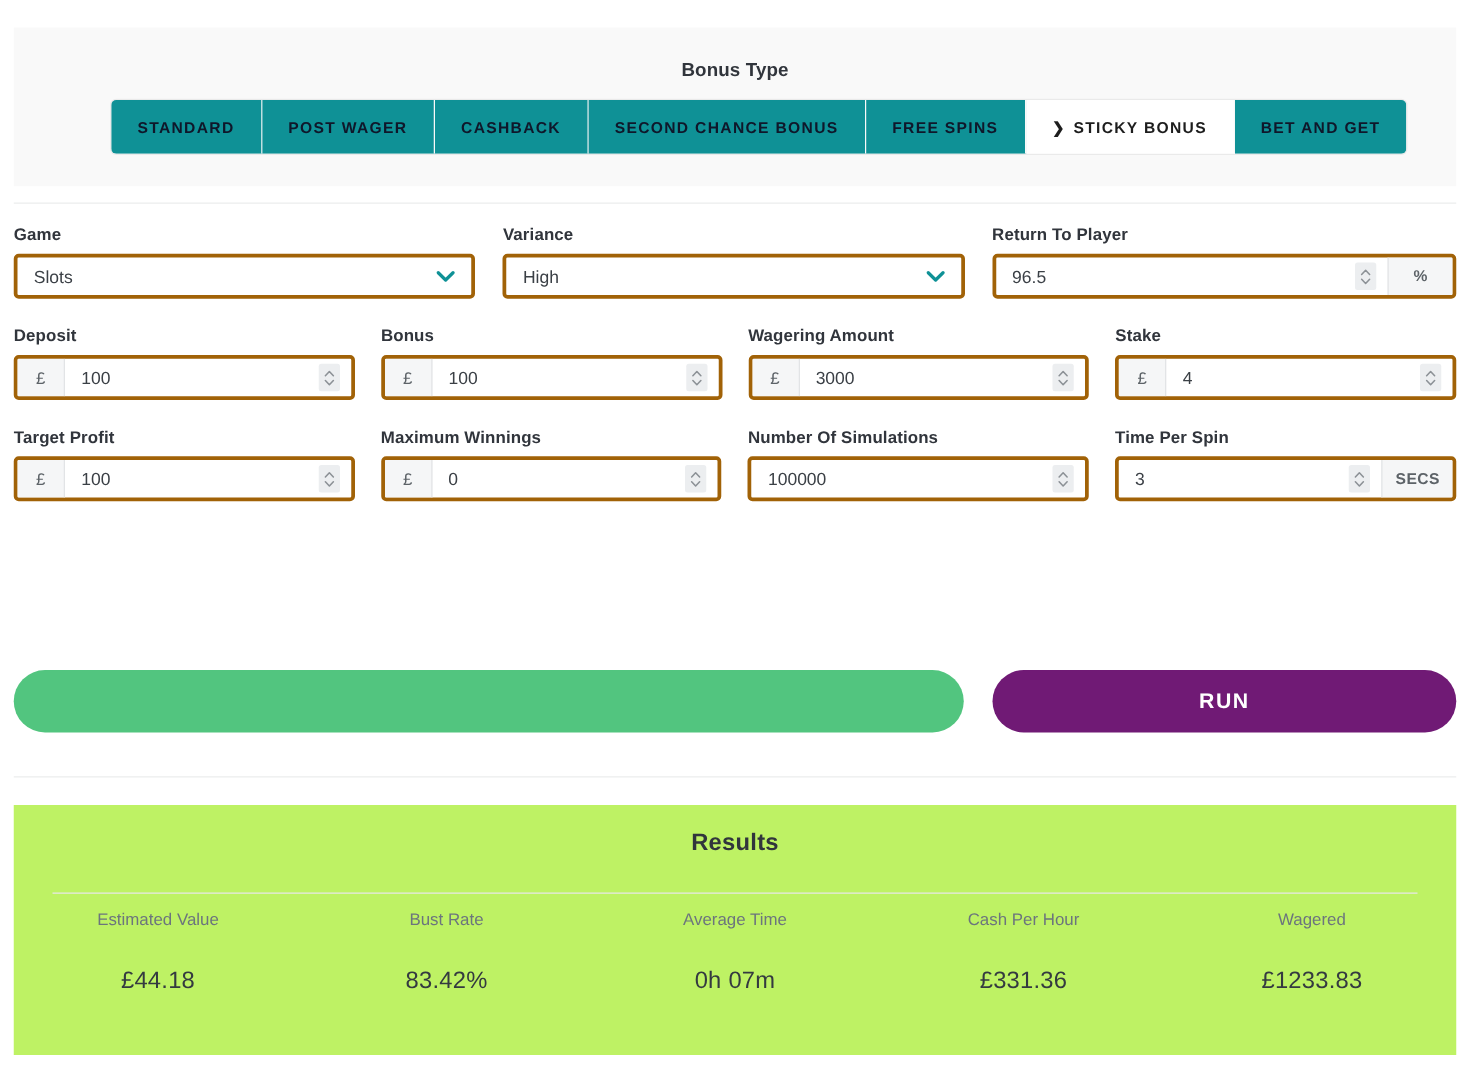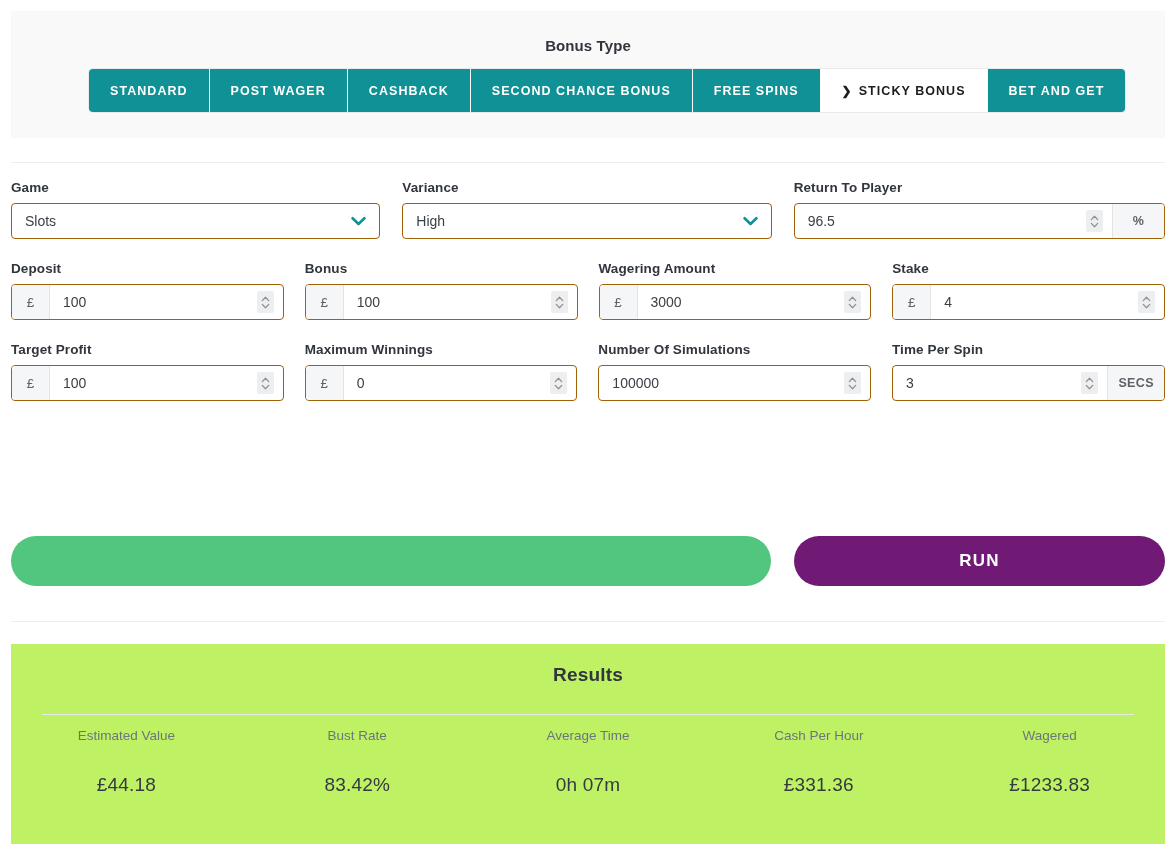--- a/index.html
+++ b/index.html
@@ -9,21 +9,21 @@
     background: #ffffff;
     font-family: "Liberation Sans", sans-serif;
     color: #343a40;
     overflow: hidden;
   }
   .page { width: 1176px; height: 855px; position: relative; background:#fff; }
 
   
   .bonus-panel {
     position: absolute;
-    left: 11px; top: 11px;
+    left: 11px; top: 22px;
     width: 1154px; height: 127px;
     background: #f9f9f9;
   }
   .bonus-title {
     text-align: center;
     font-size: 15px;
     font-weight: bold;
     color: #31353c;
     padding-top: 26px;
     letter-spacing: .1px;
@@ -31,21 +31,21 @@
   .tabs {
     position: absolute;
     left: 78px; top: 58px;
     display: flex;
     border-radius: 4px;
     overflow: hidden;
     box-shadow: 0 0 0 1px rgba(0,0,0,.06);
   }
   .tab {
     background: #0f9196;
-    color: #ffffff;
+    color: #0f172a;
     font-size: 12.5px;
     font-weight: bold;
     letter-spacing: 1.05px;
     height: 43px;
     display: flex;
     align-items: center;
     justify-content: center;
     padding: 0 21px;
     border-right: 1px solid #f9f9f9;
     white-space: nowrap;
@@ -90,21 +90,21 @@
     font-weight: bold;
     color: #31353c;
     margin-bottom: 8px;
     letter-spacing: .1px;
   }
 
   .ctrl {
     display: flex;
     align-items: stretch;
     height: 36px;
-    border: 1px solid #a16207;
+    border: 3px solid #a16207;
     border-radius: 4px;
     background: #ffffff;
     overflow: hidden;
   }
   .prefix, .suffix {
     background: #f5f6f7;
     color: #5d6368;
     font-size: 13.5px;
     display: flex;
     align-items: center;

